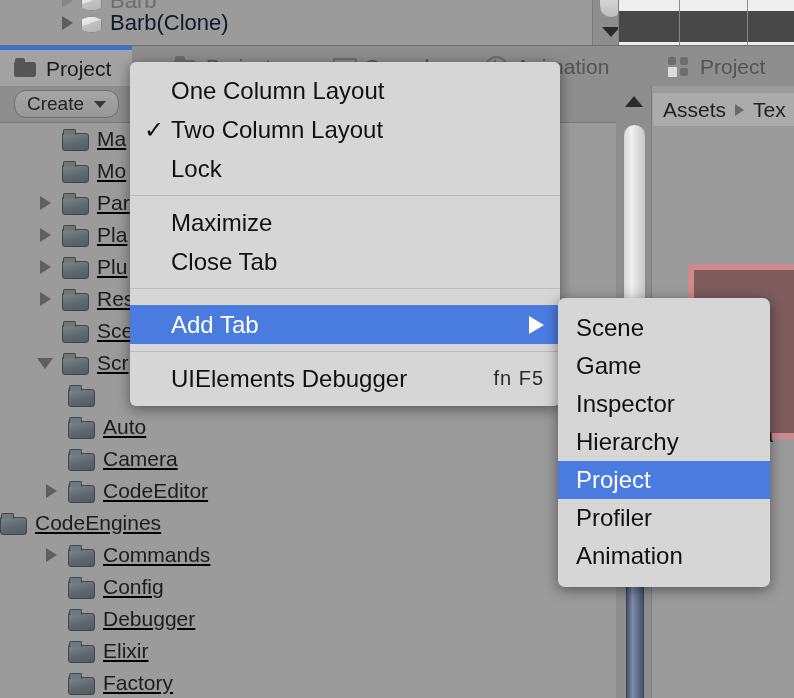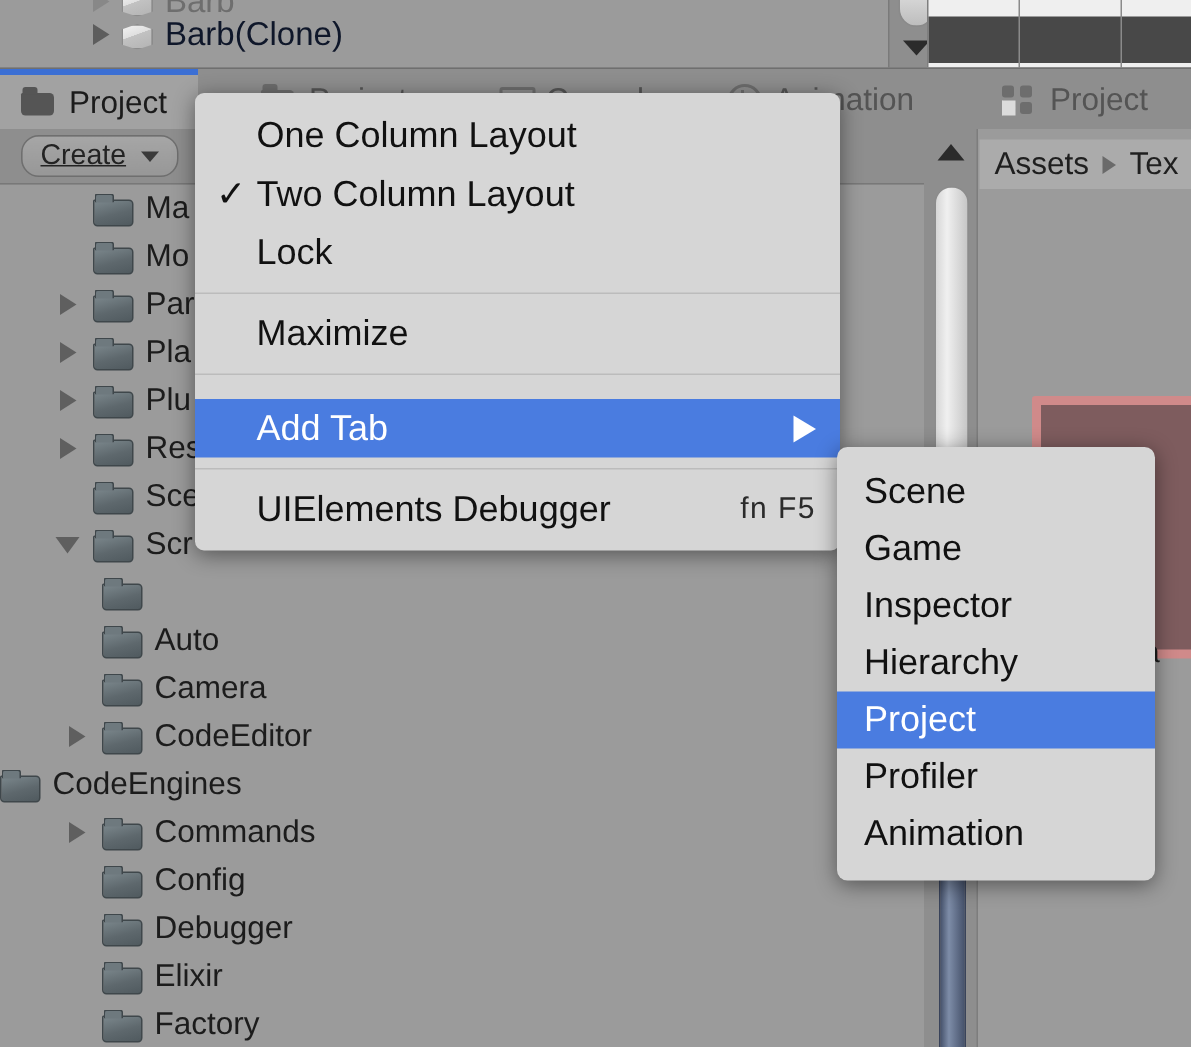--- a/index.html
+++ b/index.html
@@ -129,29 +129,29 @@
   .projpanel { position: absolute; left: 0; top: 86px; width: 794px; height: 612px; }
   .toolbar {
     position: absolute; left: 0; top: 0; width: 620px; height: 37px;
     background: #8e8e8e; border-bottom: 1px solid #787878;
   }
   .create-btn {
     position: absolute; left: 14px; top: 4px; height: 28px;
     padding: 0 12px; display: flex; align-items: center; gap: 10px;
     background: linear-gradient(180deg,#a6a6a6,#979797);
     border: 1px solid #6f6f6f; border-radius: 12px;
-    font-size: 19px; color: #232323; text-decoration: underline;
+    font-size: 19px; color: #232323;
   }
   .create-btn .caret {
     width: 0; height: 0; border-top: 7px solid #3a3a3a;
     border-left: 6px solid transparent; border-right: 6px solid transparent;
   }
 
   
-  .tree { position: absolute; left: 0; top: 37px; width: 616px; height: 575px; overflow: hidden; }
+  .tree { position: absolute; left: 0; top: 37px; width: 616px; height: 575px; overflow: hidden; text-decoration: underline; }
   .t-row { height: 32px; display: flex; align-items: center; }
   .t-arrow-slot { width: 34px; display: flex; justify-content: center; }
   .t-arrow-slot .tri {
     width: 0; height: 0;
     border-left: 11px solid #5f5f5f;
     border-top: 7px solid transparent; border-bottom: 7px solid transparent;
   }
   .t-arrow-slot .tri.open {
     border-left: 8px solid transparent; border-right: 8px solid transparent;
     border-top: 11px solid #5f5f5f; border-bottom: 0;
@@ -443,20 +443,24 @@
     </div>
     <div class="m-item">
       <span class="m-check"></span>
       <span class="m-label">Lock</span>
     </div>
     <div class="m-sep"></div>
     <div class="m-item">
       <span class="m-check"></span>
       <span class="m-label">Maximize</span>
     </div>
+    <div class="m-item">
+      <span class="m-check"></span>
+      <span class="m-label">Close Tab</span>
+    </div>
     <div class="m-sep"></div>
     <div class="m-item sel">
       <span class="m-check"></span>
       <span class="m-label">Add Tab</span>
       <span class="m-sub-arrow"></span>
     </div>
     <div class="m-sep"></div>
     <div class="m-item">
       <span class="m-check"></span>
       <span class="m-label">UIElements Debugger</span>

